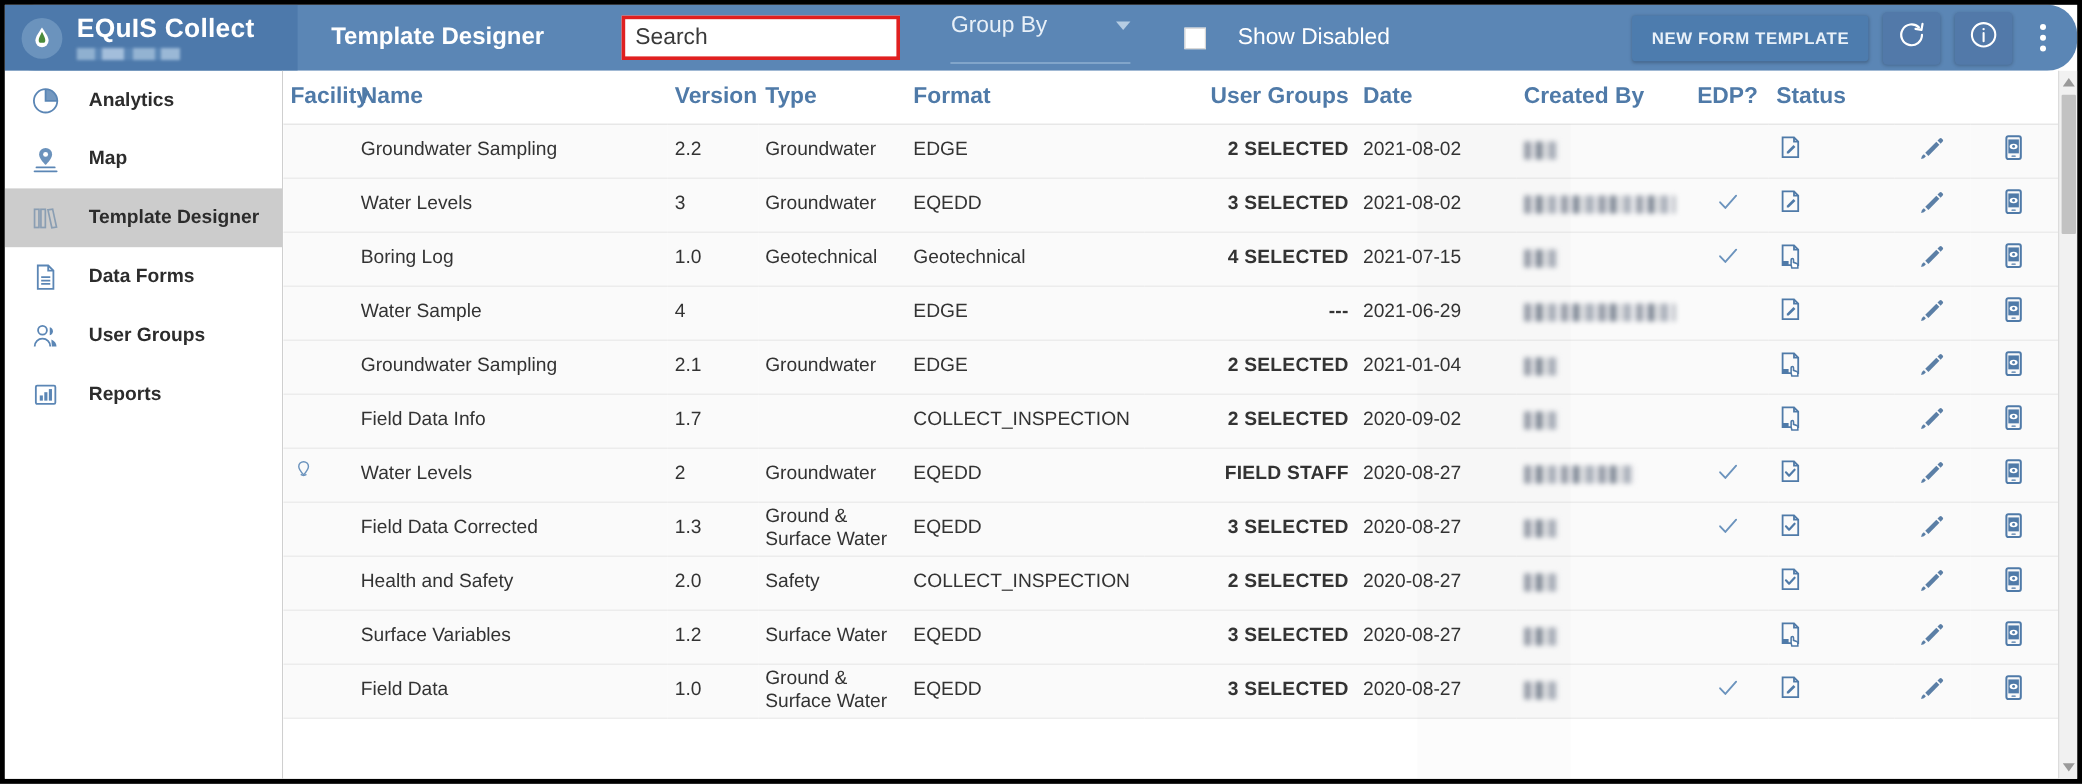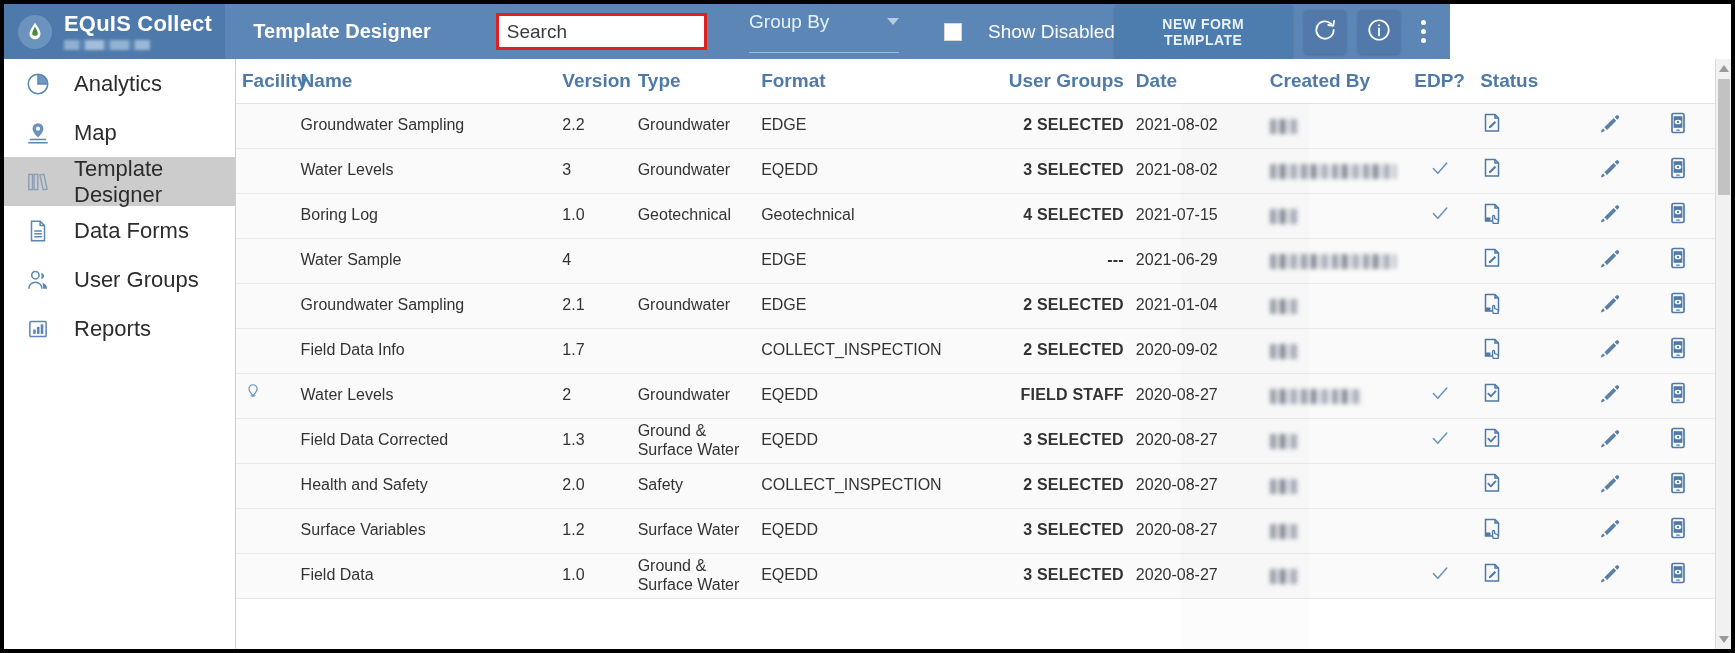--- a/index.html
+++ b/index.html
@@ -13,23 +13,23 @@
     position: absolute;
     left: 4px; top: 4px;
     width: 1727px; height: 645px;
     background: #ffffff;
     overflow: hidden;
   }
 
   
   .header {
     position: absolute; left: 0; top: 0;
-    width: 1446px; height: 55px;
+    width: 1727px; height: 55px;
     background: #5b86b5;
-    display: flex; align-items: center;
+    display: flex; align-items: center; border-radius: 25px;
   }
   .logo-wrap {
     width: 244px; height: 55px;
     background: #4d79ab;
     display: flex; align-items: center; padding-left: 14px;
     position: relative;
   }
   .logo-circle {
     width: 34px; height: 34px; border-radius: 50%;
     background: #6b93bd;
@@ -135,21 +135,21 @@
   .nav-item {
     height: 49px; display: flex; align-items: center;
     padding-left: 18px; cursor: pointer;
   }
   .nav-item.active { background: #cccccc; }
   .nav-icon {
     width: 32px; flex: 0 0 32px;
     display: flex; align-items: center; justify-content: center;
   }
   .nav-label {
-    margin-left: 20px; font-size: 22px; color: #2c2c2c;
+    margin-left: 20px; font-size: 16px; color: #2c2c2c; font-weight: bold;
   }
 
   
   .table-area {
     position: absolute; left: 232px; top: 55px;
     width: 1495px; height: 590px;
     background: #ffffff;
     overflow: hidden;
   }
   table.grid {

